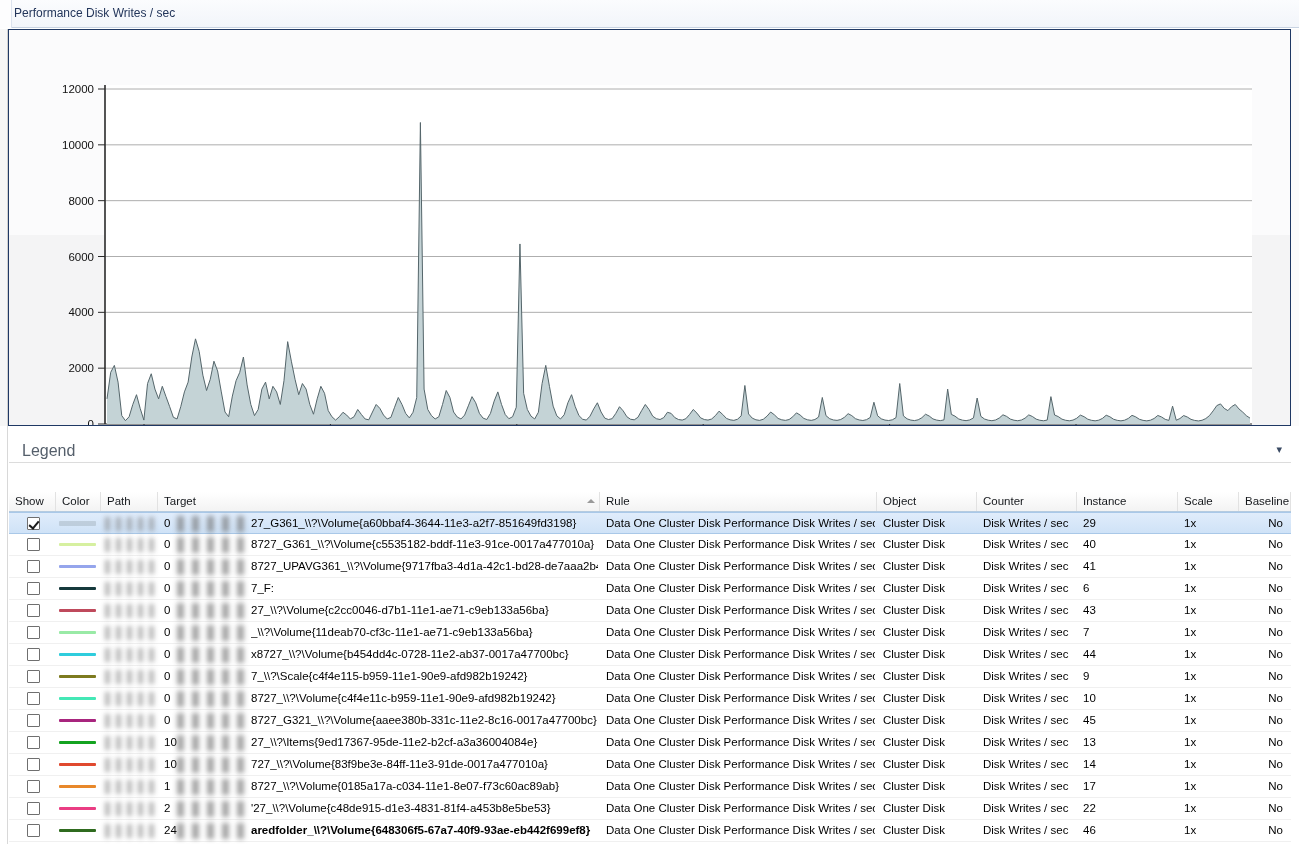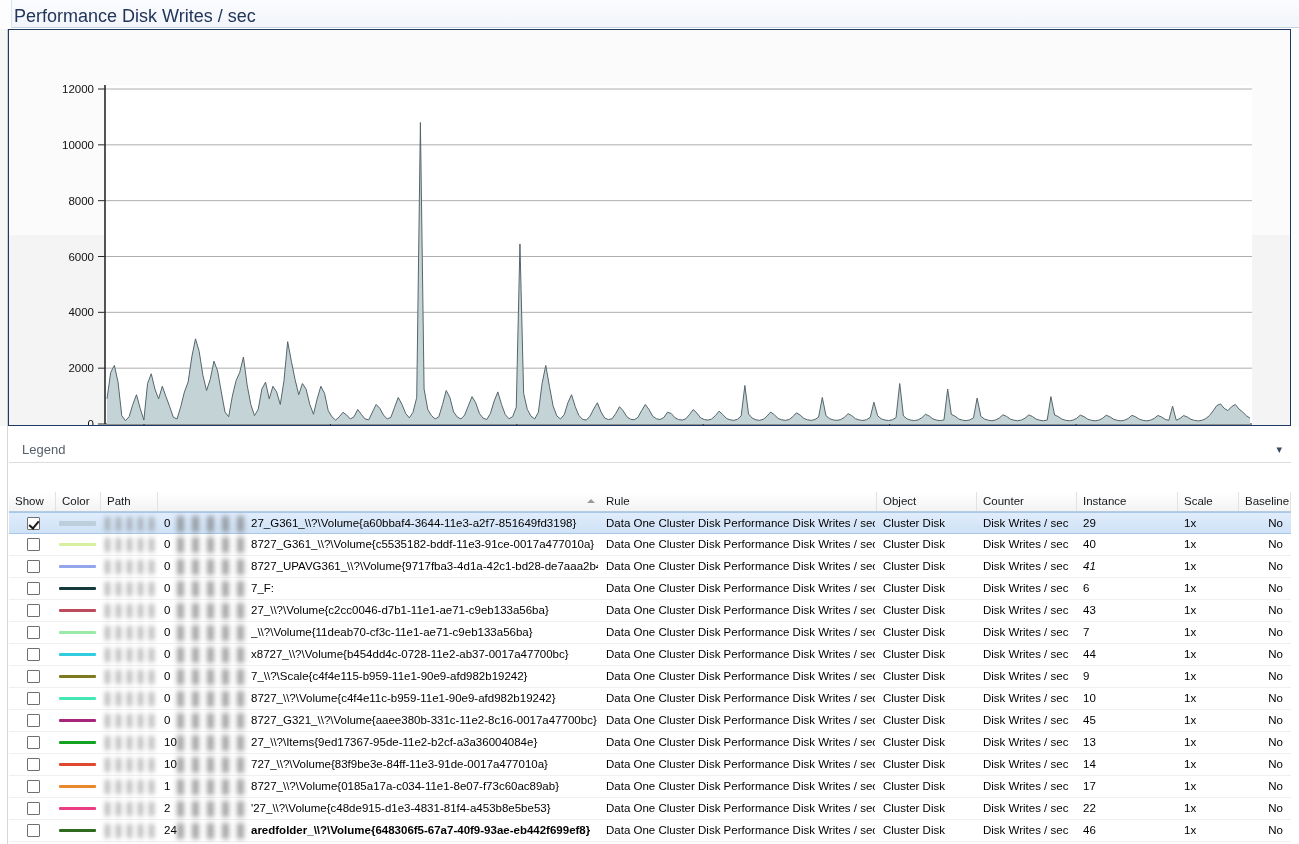--- a/index.html
+++ b/index.html
@@ -21,21 +21,21 @@
     position: absolute; left: 0; top: 0; width: 1299px; height: 28px;
     background: linear-gradient(to bottom, #fbfcfe 0%, #f2f5fa 100%);
     border-bottom: 1px solid #c8d3e2;
   }
   .title-bar .strip {
     position:absolute; left:0; top:0; width:12px; height:28px;
     background:#fdfdfe; border-right:1px solid #dce3ee;
   }
   .title-text {
     position: absolute; left: 14px; top: 6px;
-    font-size: 18px; color: #22355a; white-space: nowrap;
+    font-size: 12px; color: #22355a; white-space: nowrap;
   }
 
   
   .chart-panel {
     position: absolute; left: 8px; top: 29px; width: 1283px; height: 397px;
     background: #ffffff;
     border: 1px solid #1f3864;
     overflow: hidden;
   }
   .left-gutter {
@@ -49,21 +49,21 @@
   .chart-svg { display:block; }
 
   
   .legend-header {
     position: absolute; left: 9px; top: 437px; width: 1282px; height: 26px;
     background: #ffffff;
     border-bottom: 1px solid #dcdcdc;
   }
   .legend-title {
     position: absolute; left: 13px; top: 5px;
-    font-size: 13px; color: #555f6b; text-align: right;
+    font-size: 16px; color: #555f6b; text-align: right;
   }
   .legend-chevron {
     position: absolute; right: 9px; top: 7px;
     font-size: 11px; color: #3a4a63; line-height: 11px;
   }
 
   .search-bar {
     position: absolute; left: 9px; top: 464px; width: 1282px; height: 27px;
     background: #ffffff;
     border-bottom: 1px solid #dcdcdc;
@@ -225,20 +225,21 @@
   <div class="legend-header">
     <div class="legend-title">Legend</div>
     <div class="legend-chevron">▾</div>
   </div>
 
 
   <div class="grid-head" id="grid-head">
       <div class="gh" style="left: 0px; width: 47px;"><span>Show</span></div>
       <div class="gh" style="left: 47px; width: 45px;"><span>Color</span></div>
       <div class="gh" style="left: 92px; width: 57px;"><span>Path</span></div>
+      <div class="gh" style="left: 149px; width: 442px;"><span>Target</span></div>
       <div class="sort-tri" style="left: 578px;"></div>
       <div class="gh" style="left: 591px; width: 277px;"><span>Rule</span></div>
       <div class="gh" style="left: 868px; width: 100px;"><span>Object</span></div>
       <div class="gh" style="left: 968px; width: 100px;"><span>Counter</span></div>
       <div class="gh" style="left: 1068px; width: 101px;"><span>Instance</span></div>
       <div class="gh" style="left: 1169px; width: 61px;"><span>Scale</span></div>
       <div class="gh" style="left: 1230px; width: 52px;"><span>Baseline</span></div>
     </div>
 
   <div class="grid-body" id="grid-body">
@@ -273,21 +274,21 @@
       <div class="row">
         <div class="chk"></div>
         <div class="swatch" style="background: rgb(149, 165, 236);"></div>
         <div class="blur" style="left: 96px; width: 51px;"></div>
         <div class="cell" style="left: 155px; width: 16px;">0</div>
         <div class="blur2" style="left: 168px; width: 72px;"></div>
         <div class="cell" style="left: 242px; width: 347px;">8727_UPAVG361_\\?\Volume{9717fba3-4d1a-42c1-bd28-de7aaa2b4e42}</div>
         <div class="cell" style="left: 597px; width: 269px;">Data One Cluster Disk Performance Disk Writes / sec</div>
         <div class="cell" style="left: 874px; width: 92px;">Cluster Disk</div>
         <div class="cell" style="left: 974px; width: 92px;">Disk Writes / sec</div>
-        <div class="cell" style="left: 1074px; width: 93px; font-style: italic;">41</div>
+        <div class="cell" style="left: 1074px; width: 93px;">41</div>
         <div class="cell" style="left: 1175px; width: 53px;">1x</div>
         <div class="cell right" style="left: 1230px; width: 44px;">No</div>
       </div>
       <div class="row">
         <div class="chk"></div>
         <div class="swatch" style="background: rgb(22, 57, 60);"></div>
         <div class="blur" style="left: 96px; width: 51px;"></div>
         <div class="cell" style="left: 155px; width: 16px;">0</div>
         <div class="blur2" style="left: 168px; width: 72px;"></div>
         <div class="cell" style="left: 242px; width: 347px;">7_F:</div>

